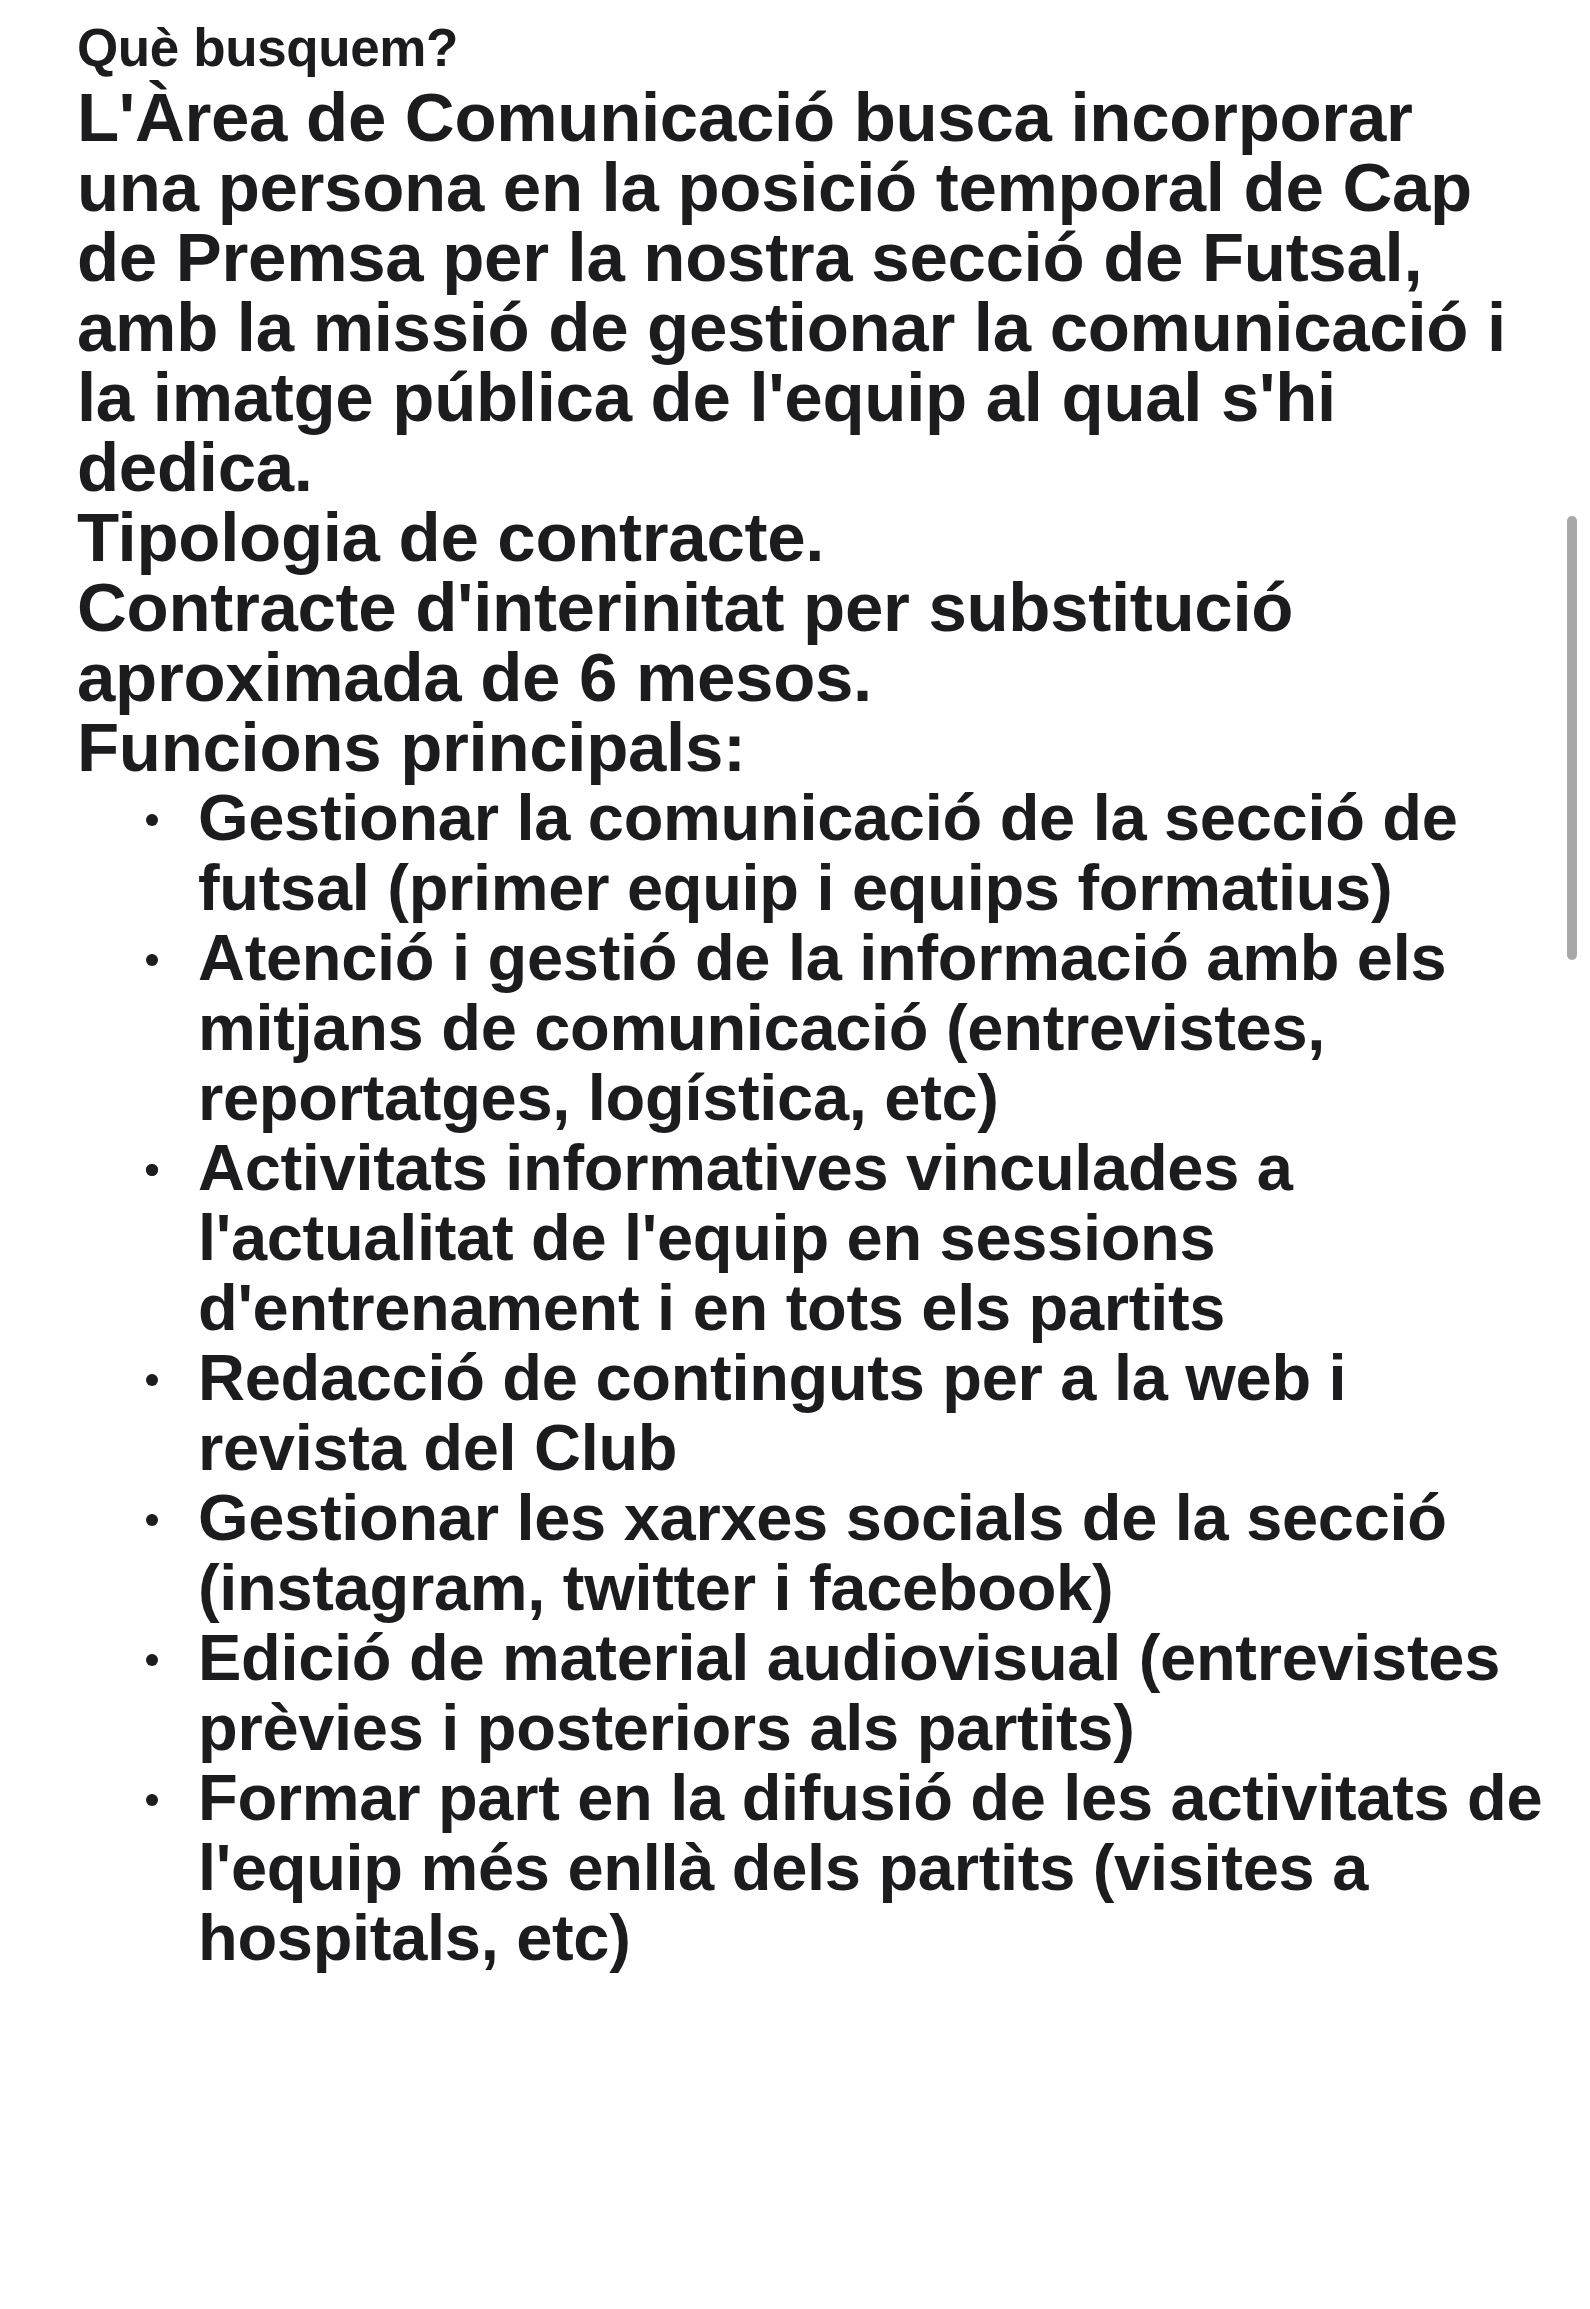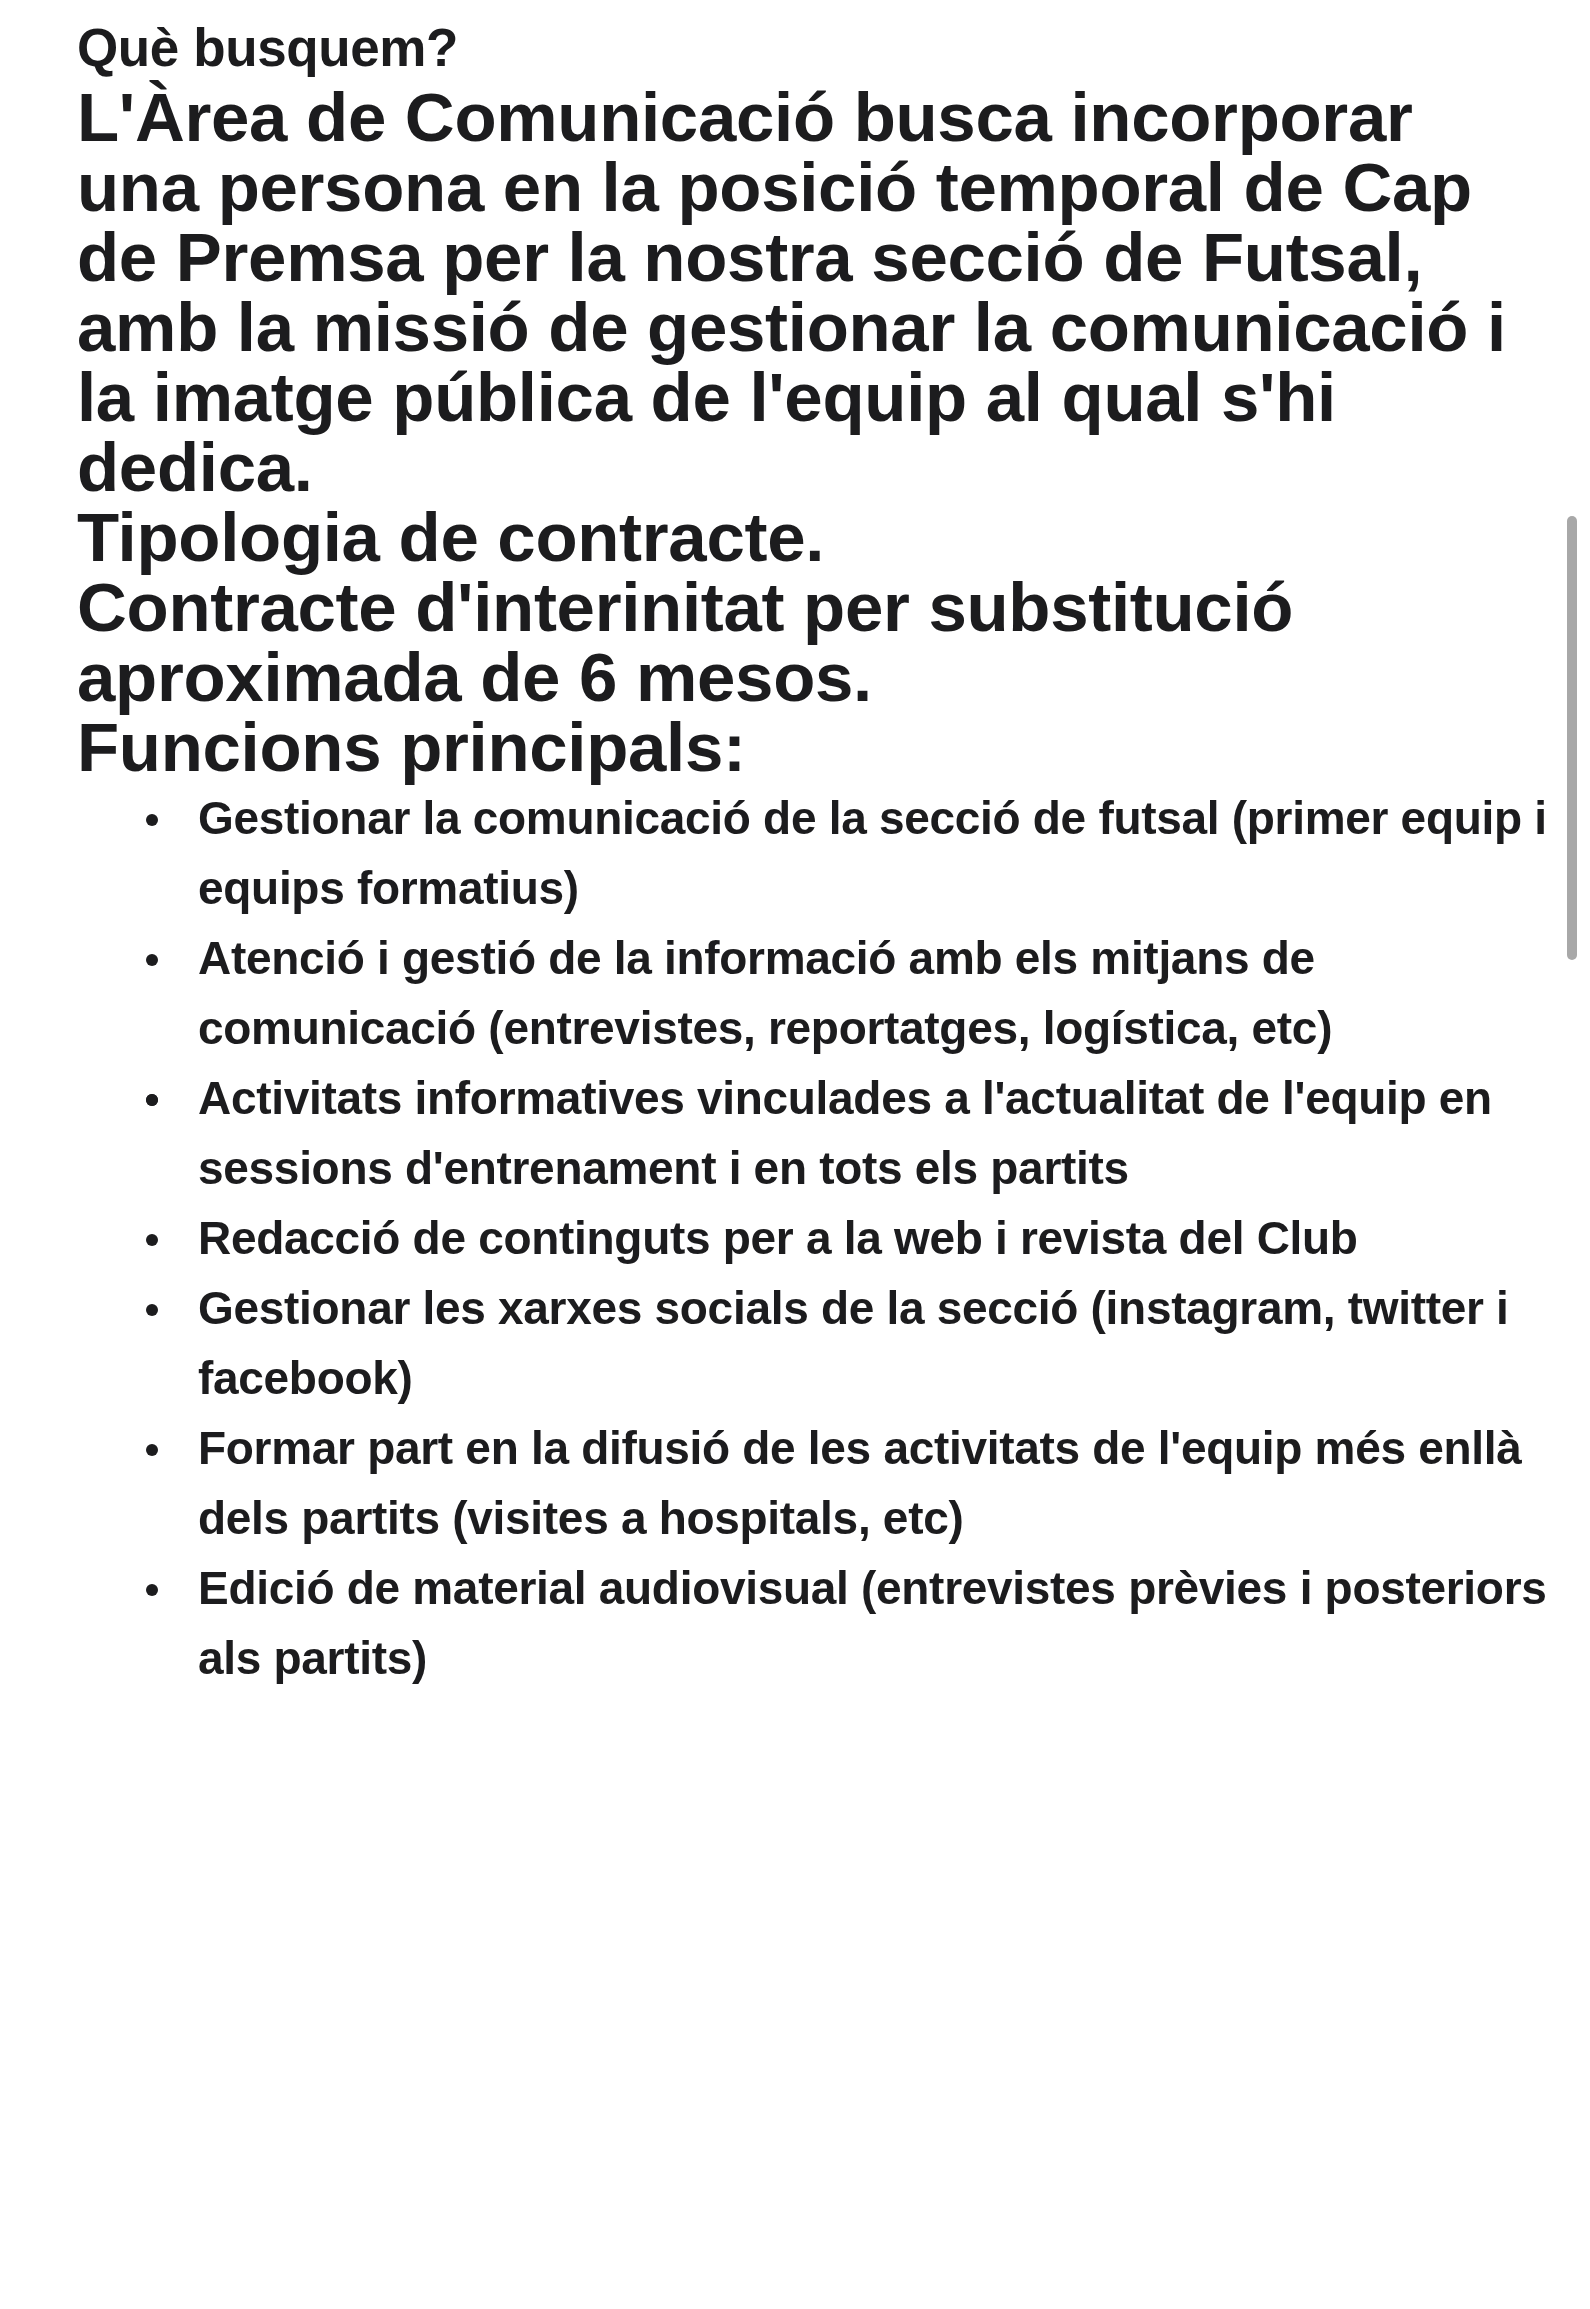--- a/index.html
+++ b/index.html
@@ -57,21 +57,21 @@
     list-style: none;
     margin: 0;
     padding: 0;
   }
 
   ul.bullets > li {
     position: relative;
     margin: 0;
     padding-left: 121px;
     font-weight: 700;
-    font-size: 46px;
+    font-size: 65px;
     line-height: 70px;
     letter-spacing: -0.3px;
   }
 
   ul.bullets > li .dot {
     position: absolute;
     left: 69px;
     top: 31px;
     width: 12px;
     height: 12px;
@@ -134,25 +134,25 @@
       <li>
         <span class="dot"></span>
         <span>Redacció de continguts per a la web i revista del Club</span>
       </li>
       <li>
         <span class="dot"></span>
         <span>Gestionar les xarxes socials de la secció (instagram, twitter i facebook)</span>
       </li>
       <li>
         <span class="dot"></span>
-        <span>Formar part en la difusió de les activitats de l'equip més enllà dels partits (visites a hospitals, etc)</span>
+        <span>Edició de material audiovisual (entrevistes prèvies i posteriors als partits)</span>
       </li>
       <li>
         <span class="dot"></span>
-        <span>Edició de material audiovisual (entrevistes prèvies i posteriors als partits)</span>
+        <span>Formar part en la difusió de les activitats de l'equip més enllà dels partits (visites a hospitals, etc)</span>
       </li>
     </ul>
 
   </div>
 
   <div id="scrollbar-track"></div>
   <div id="scrollbar-thumb"></div>
 
 </div>
 

